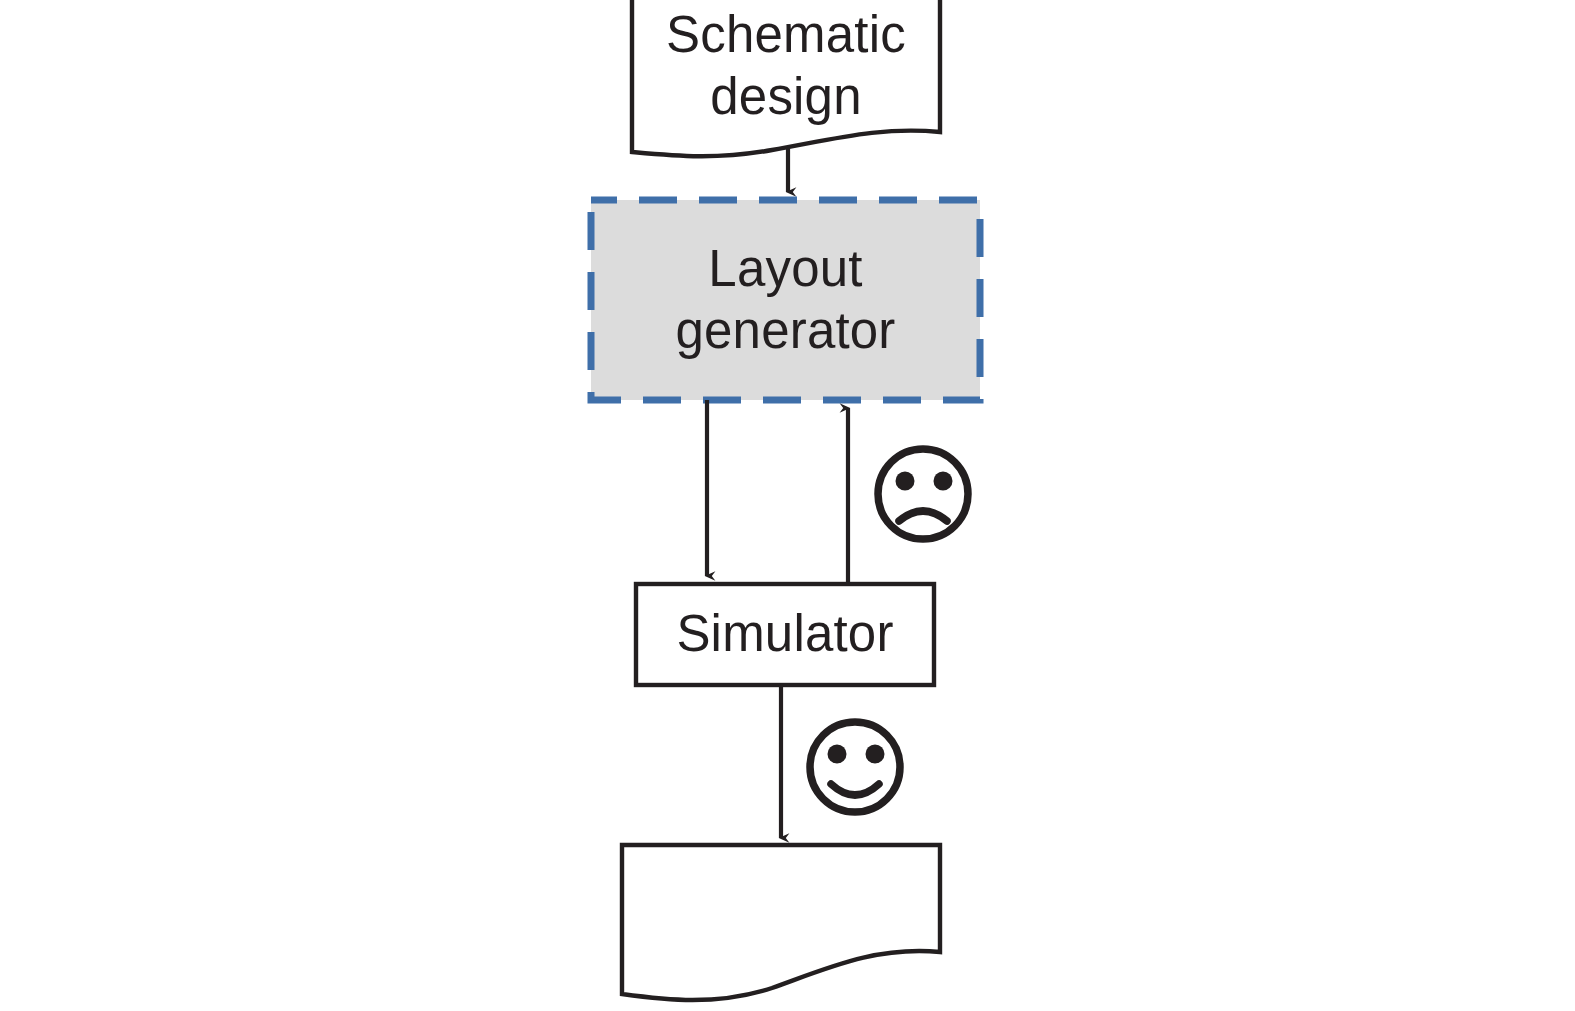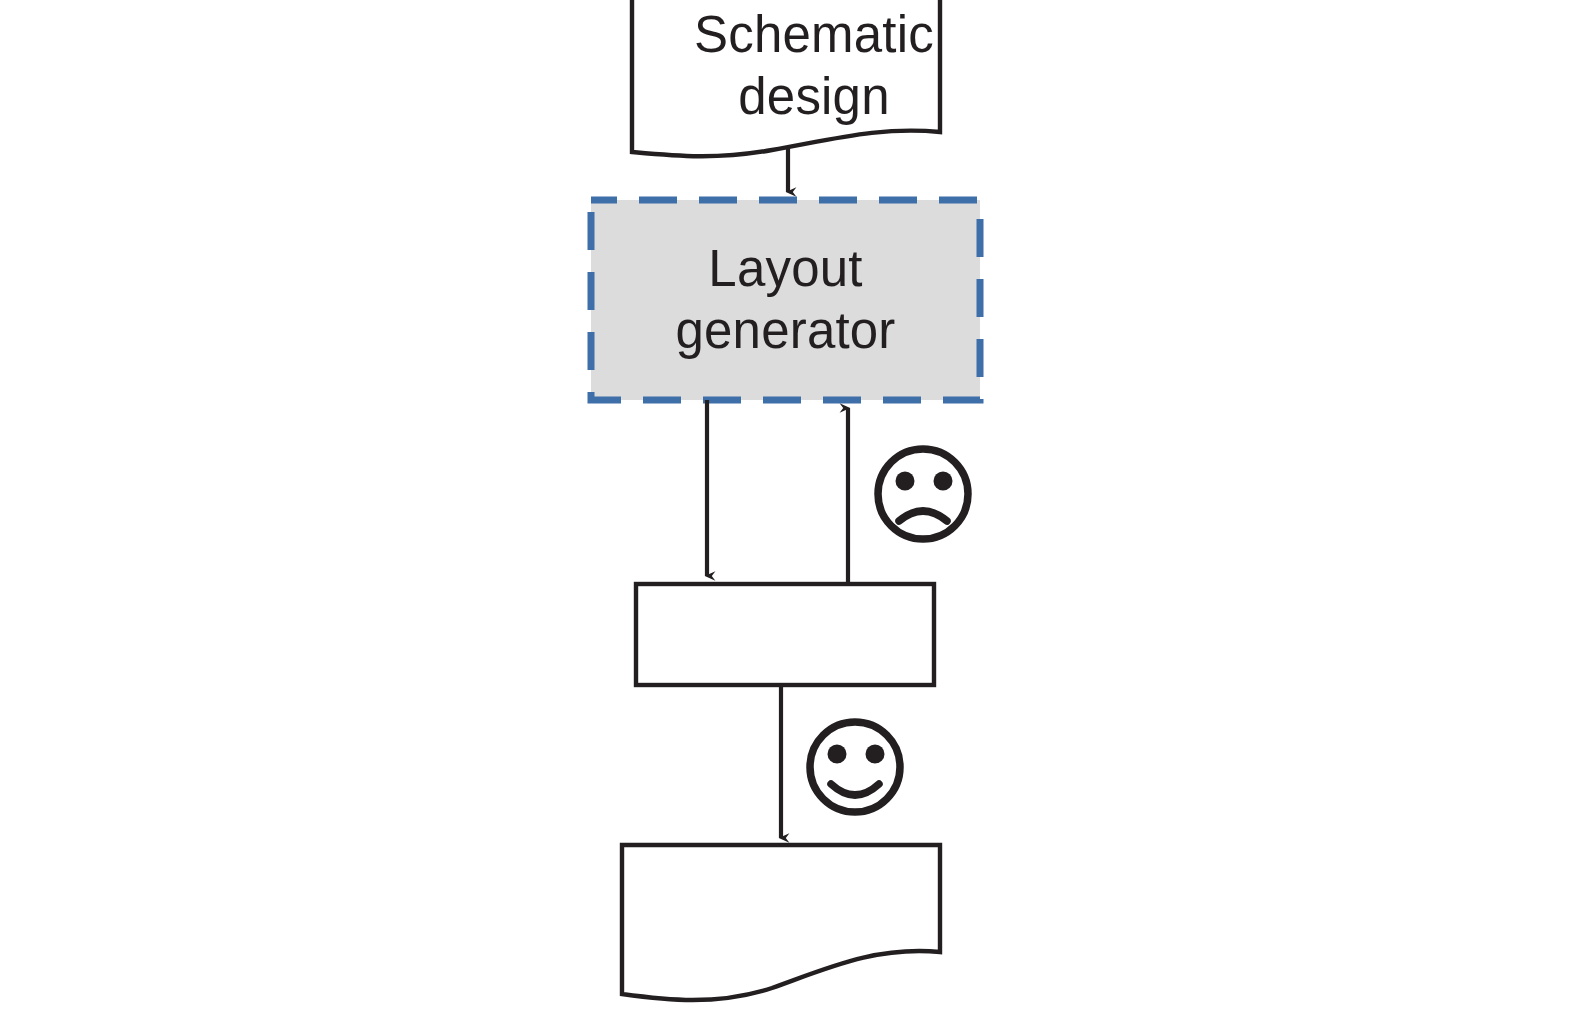--- a/index.html
+++ b/index.html
@@ -36,21 +36,21 @@
     color: #231f20;
     font-family: "Liberation Sans", sans-serif;
     font-size: 51px;
     line-height: 1.22;
     font-weight: 400;
     letter-spacing: 0.2px;
     pointer-events: none;
     white-space: pre-line;
   }
   #label-schematic-design {
-    left: 660px;
+    left: 632px;
     top: 0px;
     width: 308px;
     height: 132px;
   }
   #label-layout-generator {
     left: 591px;
     top: 200px;
     width: 389px;
     height: 200px;
   }
@@ -141,15 +141,16 @@
     </g>
 
   </svg>
 
   <div class="node-label" id="label-schematic-design">Schematic
 design</div>
 
   <div class="node-label" id="label-layout-generator">Layout
 generator</div>
 
+  <div class="node-label" id="label-simulator">Simulator</div>
 
 
 </div>
 
 </body></html>

